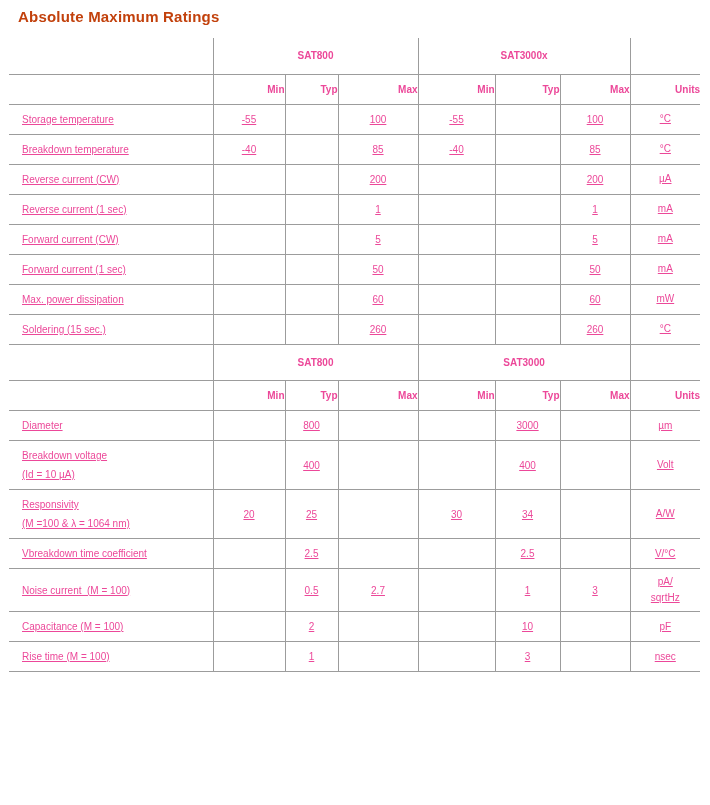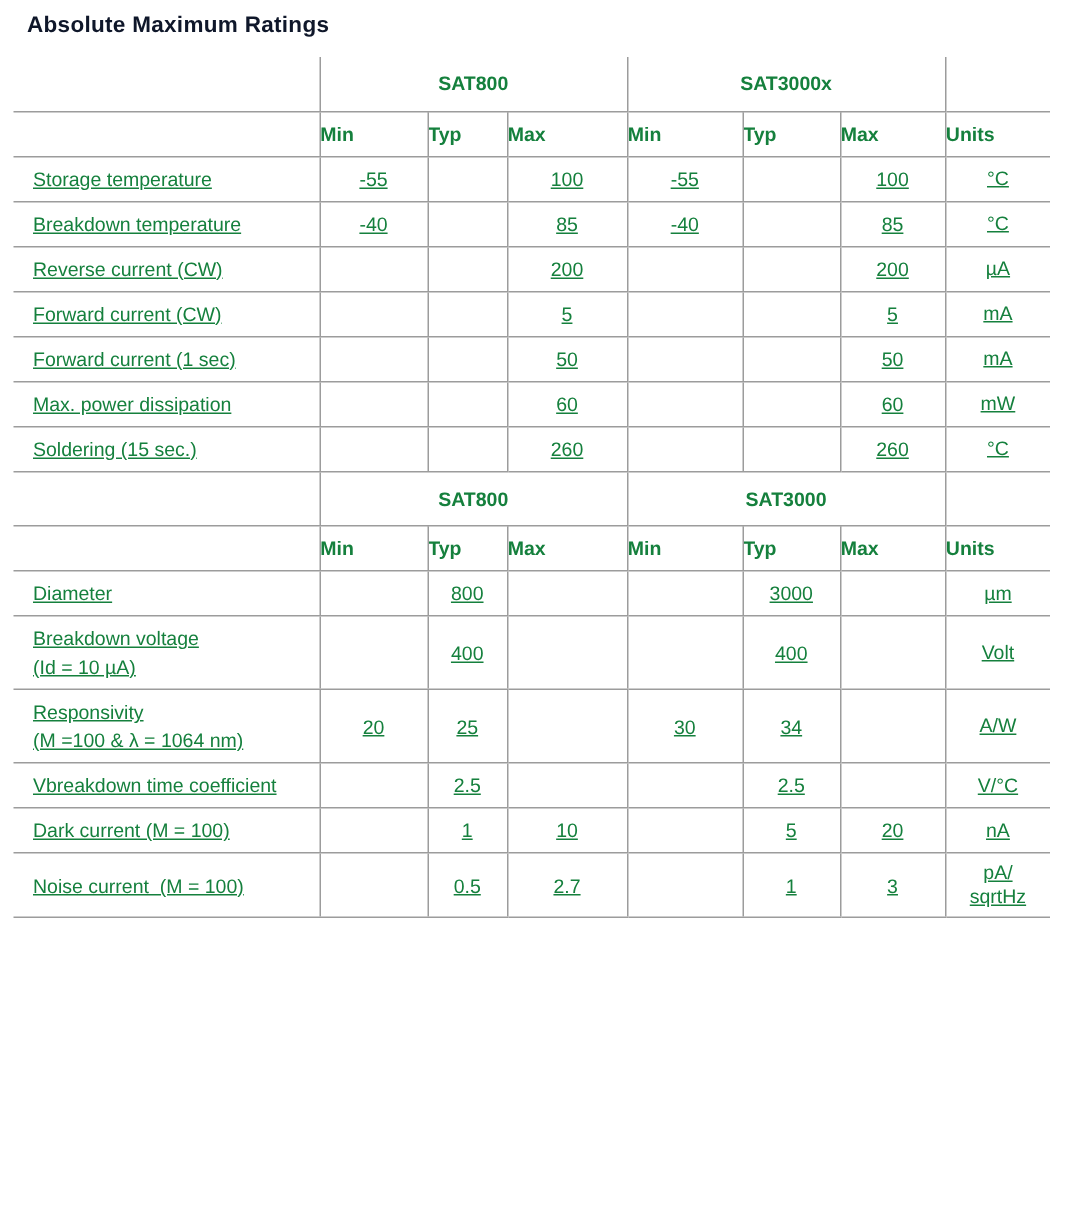--- a/index.html
+++ b/index.html
@@ -12,33 +12,33 @@
   }
   .wrap {
     padding: 7px 0 20px 9px;
     width: 701px;
   }
   h2.sec-title {
     font-size: 15px;
     line-height: 19px;
     font-weight: 700;
     letter-spacing: 0.2px;
-    color: #0f172a;
+    color: #c2410c;
     margin: 0 0 12px 9px;
   }
   h2.sec-title.second {
     margin-top: 50px;
     margin-bottom: 13px;
   }
   table.spec {
     border-collapse: collapse;
     table-layout: fixed;
     width: 691px;
-    font-size: 13px;
-    color: #15803d;
+    font-size: 10px;
+    color: #ec4899;
   }
   table.spec td, table.spec th {
     padding: 0;
     vertical-align: middle;
     font-weight: 400;
     overflow: hidden;
   }
   
   tr.group-row { height: 36px; }
   tr.group-row td, tr.group-row th {
@@ -50,21 +50,21 @@
     text-align: center;
     font-weight: 700;
   }
   
   tr.head-row { height: 30px; }
   tr.head-row td, tr.head-row th {
     border-bottom: 1px solid #9c9c9c;
   }
   tr.head-row th {
     border-left: 1px solid #9c9c9c;
-    text-align: left;
+    text-align: right;
     font-weight: 700;
   }
   
   tbody tr.data-row { height: 29px; text-decoration: underline; }
   tbody td { border-bottom: 1px solid #9c9c9c; }
   tbody td.lbl {
     text-align: left;
     padding: 5px 4px 5px 13px;
     line-height: 19px;
   }
@@ -150,20 +150,34 @@
             <td class="val">200</td>
             <td class="val"></td>
             <td class="val"></td>
             <td class="val">200</td>
             <td class="units">
               <div>µA</div>
             </td>
           </tr>
           <tr class="data-row">
             <td class="lbl">
+              <div class="cell-line">Reverse current (1 sec)</div>
+            </td>
+            <td class="val"></td>
+            <td class="val"></td>
+            <td class="val">1</td>
+            <td class="val"></td>
+            <td class="val"></td>
+            <td class="val">1</td>
+            <td class="units">
+              <div>mA</div>
+            </td>
+          </tr>
+          <tr class="data-row">
+            <td class="lbl">
               <div class="cell-line">Forward current (CW)</div>
             </td>
             <td class="val"></td>
             <td class="val"></td>
             <td class="val">5</td>
             <td class="val"></td>
             <td class="val"></td>
             <td class="val">5</td>
             <td class="units">
               <div>mA</div>
@@ -300,44 +314,58 @@
             <td class="val"></td>
             <td class="val"></td>
             <td class="val">2.5</td>
             <td class="val"></td>
             <td class="units">
               <div>V/°C</div>
             </td>
           </tr>
           <tr class="data-row">
             <td class="lbl">
-              <div class="cell-line">Dark current (M = 100)</div>
-            </td>
-            <td class="val"></td>
-            <td class="val">1</td>
-            <td class="val">10</td>
-            <td class="val"></td>
-            <td class="val">5</td>
-            <td class="val">20</td>
-            <td class="units">
-              <div>nA</div>
-            </td>
-          </tr>
-          <tr class="data-row">
-            <td class="lbl">
               <div class="cell-line">Noise current  (M = 100)</div>
             </td>
             <td class="val"></td>
             <td class="val">0.5</td>
             <td class="val">2.7</td>
             <td class="val"></td>
             <td class="val">1</td>
             <td class="val">3</td>
             <td class="units">
               <div>pA/</div>
               <div>sqrtHz</div>
+            </td>
+          </tr>
+          <tr class="data-row">
+            <td class="lbl">
+              <div class="cell-line">Capacitance (M = 100)</div>
+            </td>
+            <td class="val"></td>
+            <td class="val">2</td>
+            <td class="val"></td>
+            <td class="val"></td>
+            <td class="val">10</td>
+            <td class="val"></td>
+            <td class="units">
+              <div>pF</div>
+            </td>
+          </tr>
+          <tr class="data-row">
+            <td class="lbl">
+              <div class="cell-line">Rise time (M = 100)</div>
+            </td>
+            <td class="val"></td>
+            <td class="val">1</td>
+            <td class="val"></td>
+            <td class="val"></td>
+            <td class="val">3</td>
+            <td class="val"></td>
+            <td class="units">
+              <div>nsec</div>
             </td>
           </tr>
         </tbody>
     </table>
   </section>
 
 </div>
 
 </body></html>

